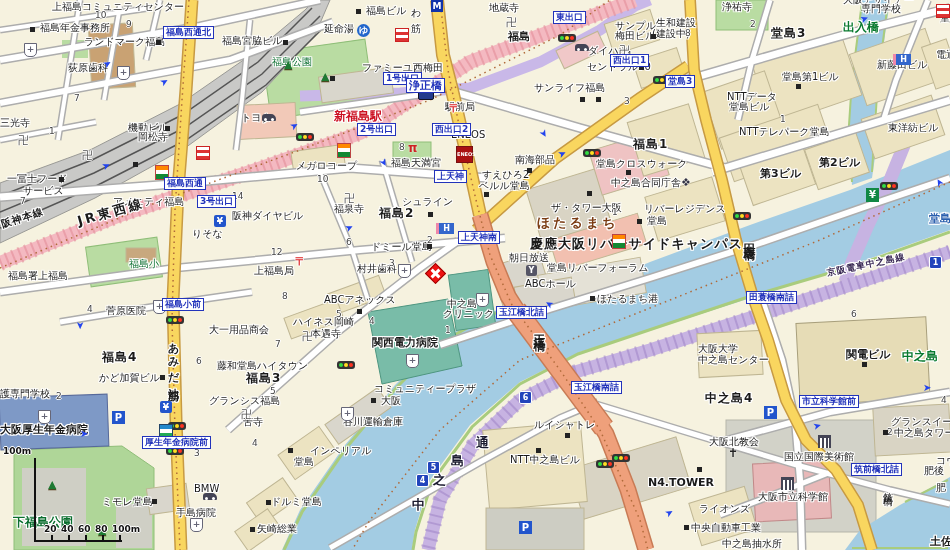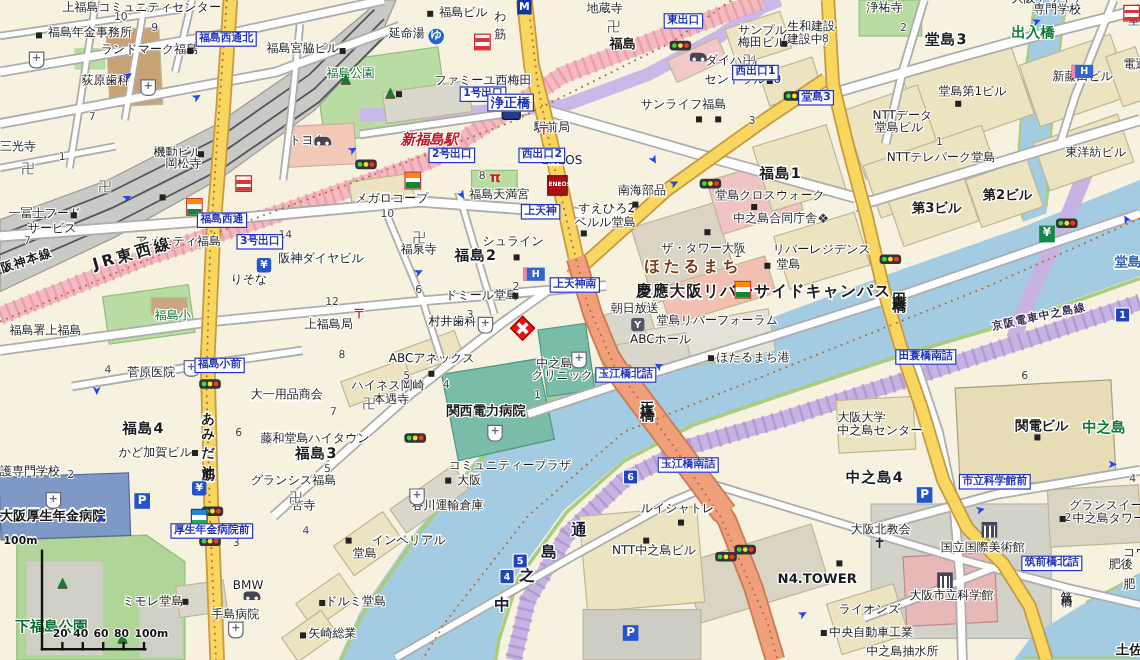--- a/index.html
+++ b/index.html
@@ -361,21 +361,21 @@
       <div class="lbl" style="left: 194px; top: 484px;">BMW</div>
       <div class="lbl b11" style="left: 0px; top: 424px;">大阪厚生年金病院</div>
       <div class="lbl grnb2" style="left: 13px; top: 516px;">下福島公園</div>
       <div class="lbl" style="left: 936px; top: 456px;">コウ</div>
       <div class="lbl" style="left: 924px; top: 466px;">肥後</div>
       <div class="lbl" style="left: 936px; top: 483px;">肥</div>
       <div class="lbl b11" style="left: 930px; top: 536px;">土佐堀</div>
       <div class="lbl brown" style="left: 537px; top: 216px;">ほたるまち</div>
       <div class="lbl keio" style="left: 530px; top: 237px;">慶應大阪リバーサイドキャンパス</div>
       <div class="lbl b11" style="left: 508px; top: 31px;">福島</div>
-      <div class="lbl red12" style="left: 334px; top: 110px; font-style: italic;">新福島駅</div>
+      <div class="lbl red12" style="left: 334px; top: 110px;">新福島駅</div>
       <div class="lbl b12" style="left: 633px; top: 138px;">福島1</div>
       <div class="lbl b12" style="left: 379px; top: 207px;">福島2</div>
       <div class="lbl b12" style="left: 246px; top: 372px;">福島3</div>
       <div class="lbl b12" style="left: 102px; top: 351px;">福島4</div>
       <div class="lbl b12" style="left: 771px; top: 27px;">堂島3</div>
       <div class="lbl b12" style="left: 705px; top: 392px;">中之島4</div>
       <div class="lbl grnb" style="left: 902px; top: 350px;">中之島</div>
       <div class="lbl grnb" style="left: 843px; top: 21px;">出入橋</div>
       <div class="lbl blu" style="left: 929px; top: 213px;">堂島</div>
       <div class="lbl jr" style="left: 76px; top: 215px; transform: rotate(-16deg); transform-origin: 0px 0px;">JR東西線</div>
@@ -396,21 +396,21 @@
       <div class="ibox" style="left: 357px; top: 123px;">2号出口</div>
       <div class="ibox" style="left: 610px; top: 54px;">西出口1</div>
       <div class="ibox" style="left: 432px; top: 123px;">西出口2</div>
       <div class="ibox" style="left: 553px; top: 11px;">東出口</div>
       <div class="ibox" style="left: 665px; top: 75px;">堂島3</div>
       <div class="ibox" style="left: 164px; top: 177px;">福島西通</div>
       <div class="ibox" style="left: 197px; top: 195px;">3号出口</div>
       <div class="ibox" style="left: 434px; top: 170px;">上天神</div>
       <div class="ibox" style="left: 458px; top: 231px;">上天神南</div>
       <div class="ibox" style="left: 496px; top: 306px;">玉江橋北詰</div>
-      <div class="ibox" style="left: 548px; top: 381px;">玉江橋南詰</div>
+      <div class="ibox" style="left: 571px; top: 381px;">玉江橋南詰</div>
       <div class="ibox" style="left: 746px; top: 291px;">田蓑橋南詰</div>
       <div class="ibox" style="left: 162px; top: 298px;">福島小前</div>
       <div class="ibox" style="left: 142px; top: 436px;">厚生年金病院前</div>
       <div class="ibox" style="left: 799px; top: 395px;">市立科学館前</div>
       <div class="ibox" style="left: 851px; top: 463px;">筑前橋北詰</div>
       <div class="num" style="left: 95px; top: 10px;">10</div>
       <div class="num" style="left: 126px; top: 19px;">9</div>
       <div class="num" style="left: 74px; top: 93px;">7</div>
       <div class="num" style="left: 49px; top: 126px;">1</div>
       <div class="num" style="left: 399px; top: 142px;">8</div>

